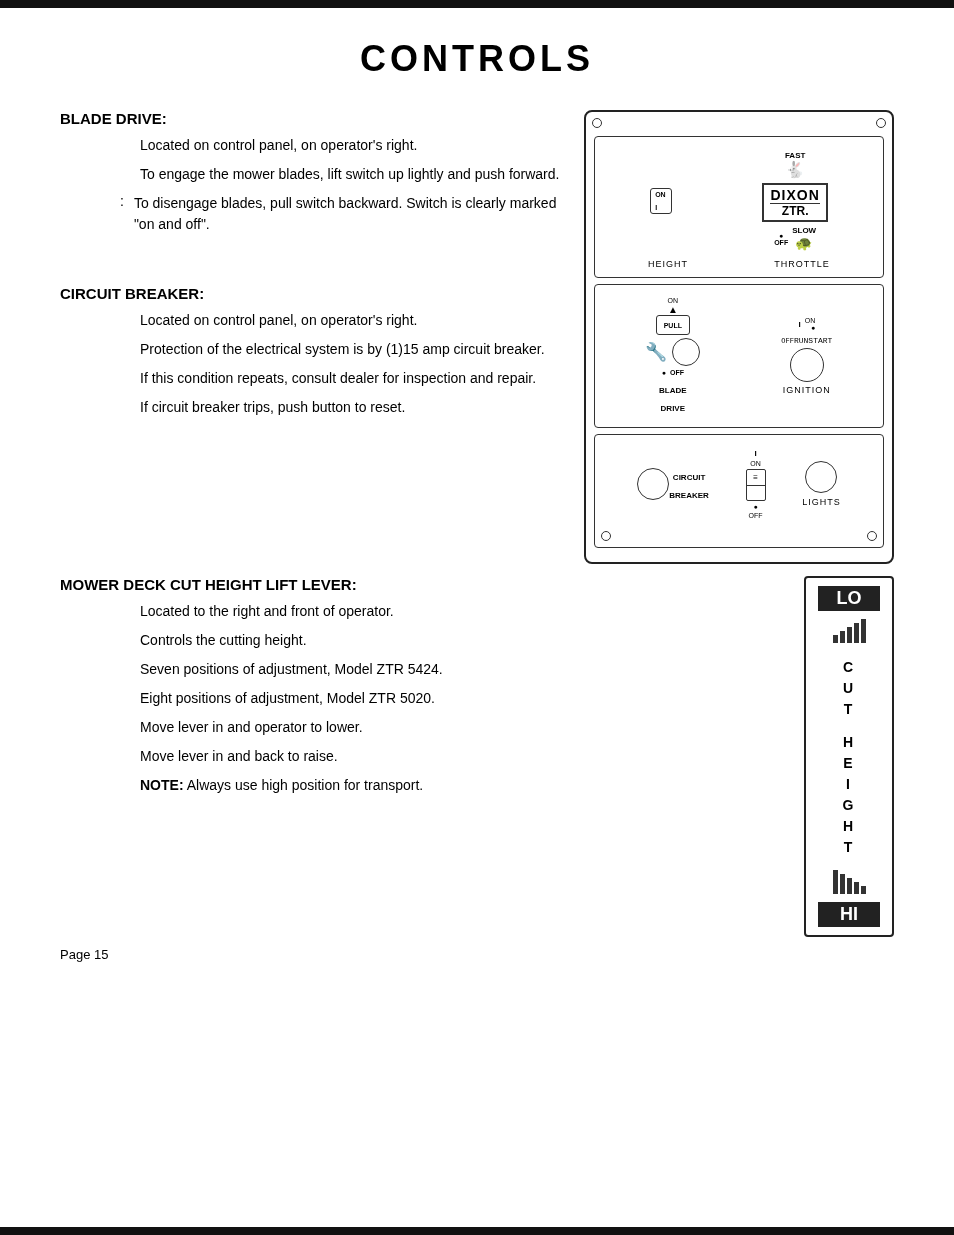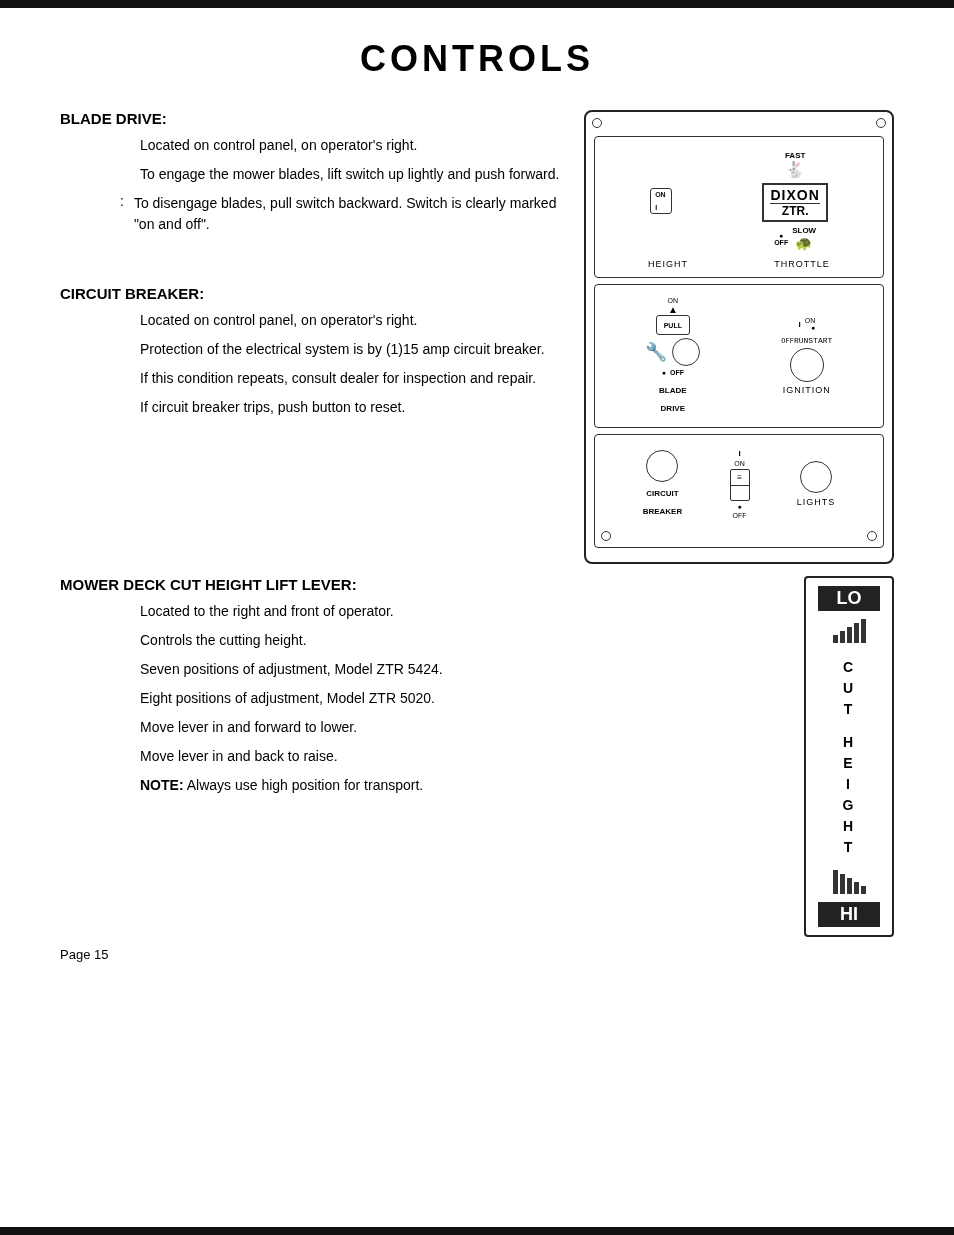--- a/index.html
+++ b/index.html
@@ -324,21 +324,21 @@
           </div>
         </div>
 
         <div class="panel-section">
 
           <div class="panel-corner-circle" style="bottom:6px; left:6px; top:auto;"></div>
           <div class="panel-corner-circle" style="bottom:6px; right:6px; top:auto;"></div>
 
           <div style="display:flex; justify-content:space-around; align-items:center; padding:6px 14px 20px 14px;">
 
-            <div style="display:flex; flex-direction:column; align-items:center; gap:0;">
+            <div style="display:flex; align-items:center; gap:0;">
               <div class="circle-btn" style="width:32px; height:32px;"></div>
               <div style="text-align:center;">
                 <span style="font-size:8px; font-weight:bold; line-height:1.3;">CIRCUIT<br>BREAKER</span>
               </div>
             </div>
 
             <div style="display:flex; flex-direction:column; align-items:center; gap:2px;">
               <span style="font-size:8px; font-weight:bold;">I</span>
               <span style="font-size:7px;">ON</span>
               <div style="width:20px; height:32px; border:1.5px solid #333; border-radius:2px; display:flex; flex-direction:column;">
@@ -366,21 +366,21 @@
 
   <div class="mower-section">
     <div class="mower-layout">
       <div class="mower-left">
         <p class="section-heading">MOWER DECK CUT HEIGHT LIFT LEVER:</p>
         <div class="section-body">
           <p>Located to the right and front of operator.</p>
           <p>Controls the cutting height.</p>
           <p>Seven positions of adjustment, Model ZTR 5424.</p>
           <p>Eight positions of adjustment, Model ZTR 5020.</p>
-          <p>Move lever in and forward to lower.</p>
+          <p>Move lever in and operator to lower.</p>
           <p>Move lever in and back to raise.</p>
           <p>
             <strong>NOTE:</strong><span> Always use high position for transport.</span>
           </p>
         </div>
       </div>
 
       <div class="mower-right">
         <div style="border:2px solid #222; border-radius:4px; padding:8px 12px; display:flex; flex-direction:column; align-items:center; gap:2px;">
 

